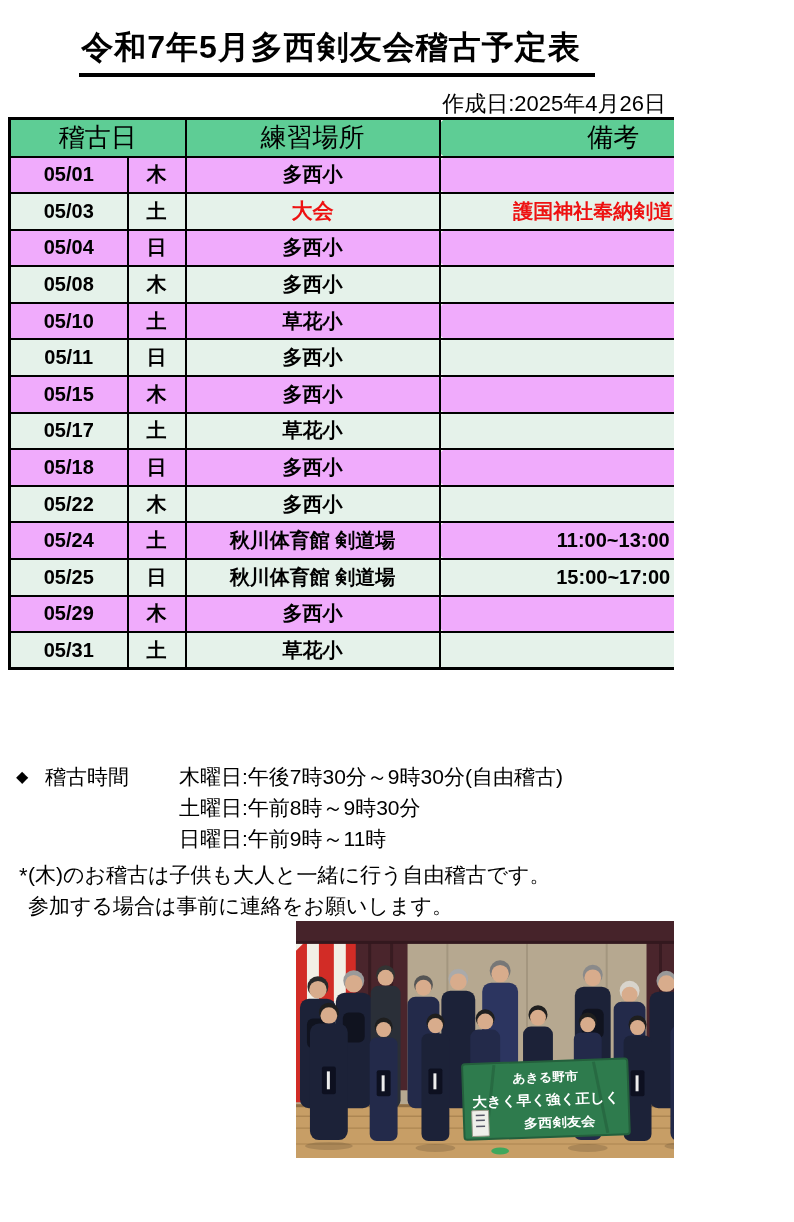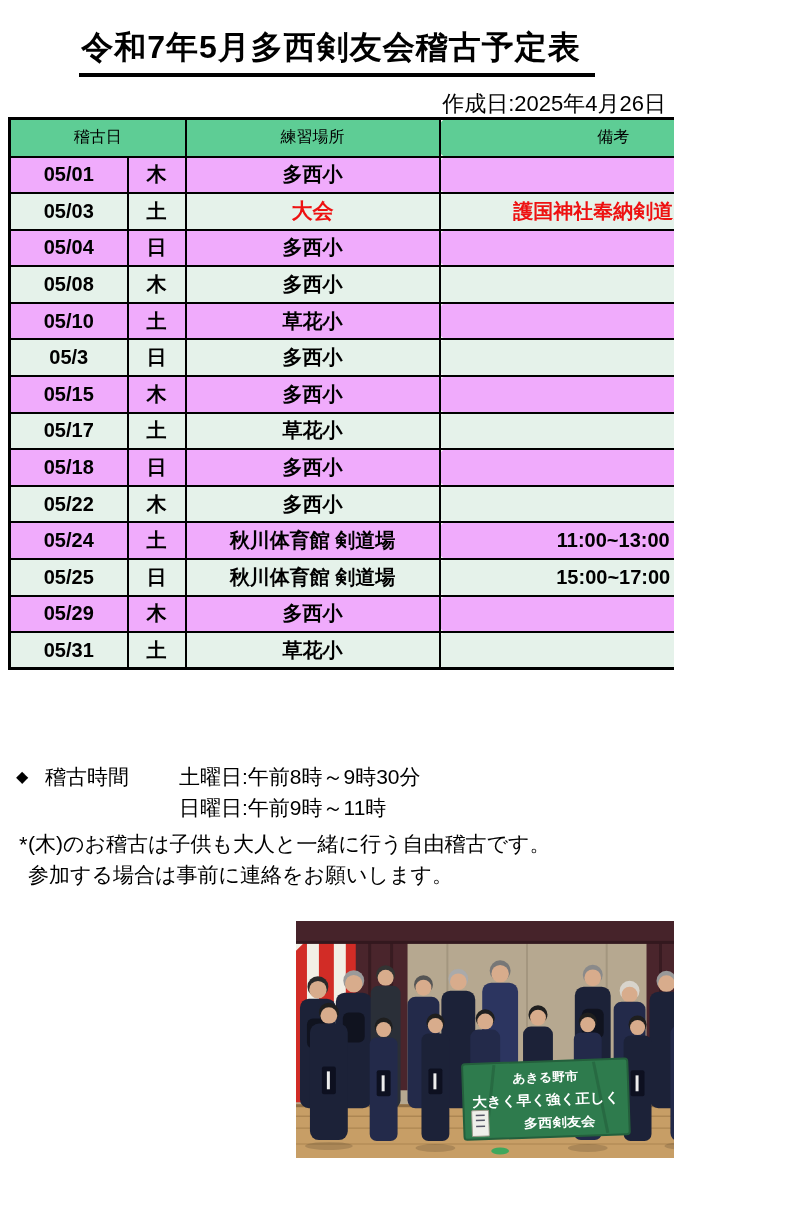--- a/index.html
+++ b/index.html
@@ -25,21 +25,21 @@
   
   table.sched{
     position:absolute;left:8px;top:117px;width:778px;
     border-collapse:collapse;table-layout:fixed;border:3px solid #000;
   }
   table.sched th,table.sched td{
     border:2px solid #000;text-align:center;vertical-align:middle;padding:0;
     overflow:hidden;white-space:nowrap;
   }
   table.sched th{
-    background:var(--header-green);font-size:16px;font-weight:normal;height:38px;margin-top:20px;
+    background:var(--header-green);font-size:26px;font-weight:normal;height:38px;margin-top:20px;
   }
   table.sched td{height:36.6px;background:#f0abfc;}
   tr.alt td{background:var(--row-green);}
   td.c-date,td.c-day{font-size:20px;font-weight:bold;}
   td.c-loc,td.c-rem{font-size:20px;font-weight:bold;}
   th.h-rem,td.c-rem{border-left:5px double #000;border-radius:7px;}
   td.red{color:var(--alert-red);}
   td.big{font-size:21px;}
   
   .notes{position:absolute;left:0;top:761px;width:780px;font-size:21px;line-height:31px;}
@@ -107,21 +107,21 @@
       <td class="c-loc">多西小</td>
       <td class="c-rem"></td>
     </tr>
         <tr>
       <td class="c-date">05/10</td>
       <td class="c-day">土</td>
       <td class="c-loc">草花小</td>
       <td class="c-rem"></td>
     </tr>
         <tr class="alt">
-      <td class="c-date">05/3</td>
+      <td class="c-date">05/11</td>
       <td class="c-day">日</td>
       <td class="c-loc">多西小</td>
       <td class="c-rem"></td>
     </tr>
         <tr>
       <td class="c-date">05/15</td>
       <td class="c-day">木</td>
       <td class="c-loc">多西小</td>
       <td class="c-rem"></td>
     </tr>
@@ -168,20 +168,21 @@
       <td class="c-rem"></td>
     </tr>
       </tbody>
   </table>
 
   <div class="notes">
     <div class="sched-time">
       <span class="bullet">◆</span>
       <span class="sched-label">稽古時間</span>
       <div class="sched-lines">
+        <div>木曜日:午後7時30分～9時30分(自由稽古)</div>
         <div>土曜日:午前8時～9時30分</div>
         <div>日曜日:午前9時～11時</div>
       </div>
     </div>
     <div class="note2">
       <span class="star">*</span>
       <div class="note-lines">
         <div>(木)のお稽古は子供も大人と一緒に行う自由稽古です。</div>
         <div>参加する場合は事前に連絡をお願いします。</div>
       </div>

